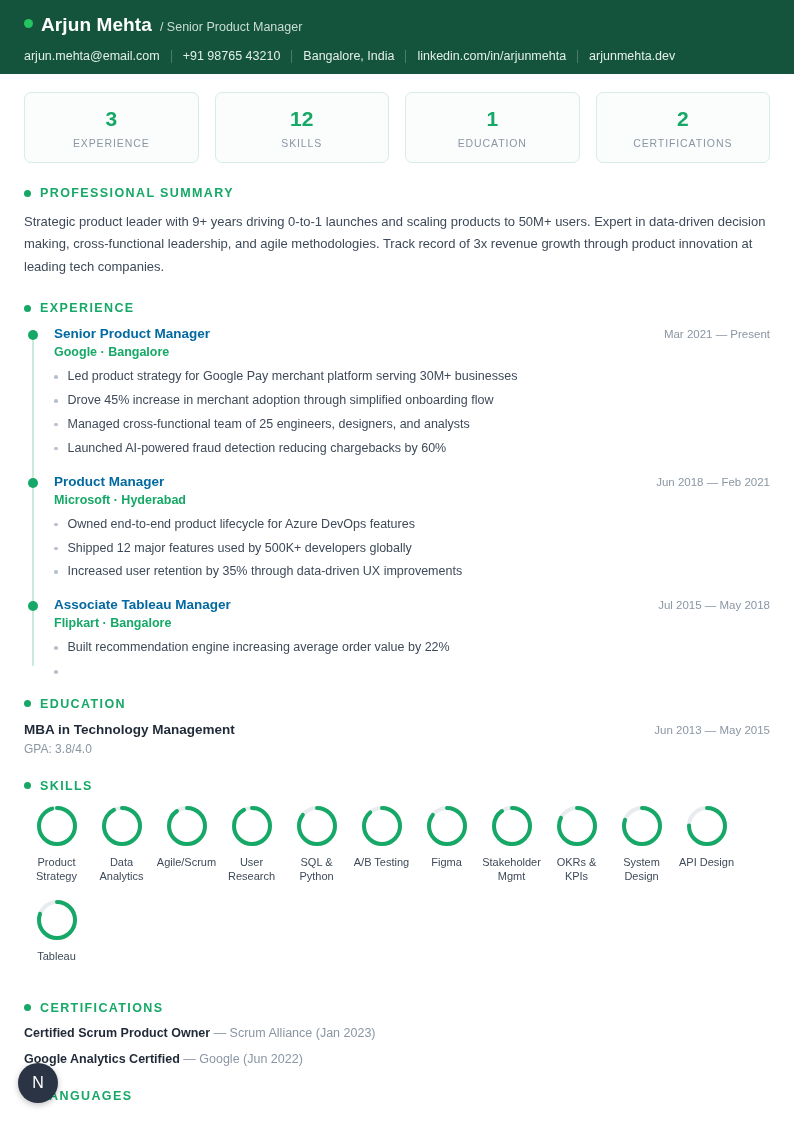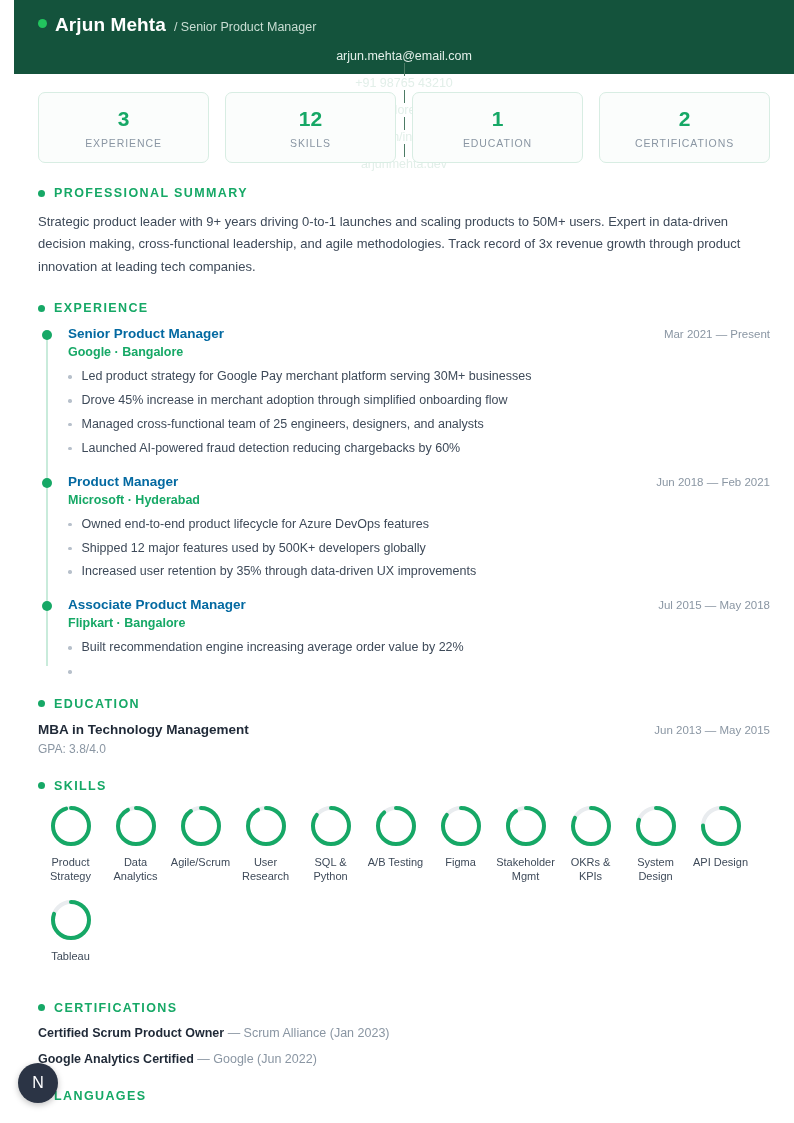--- a/index.html
+++ b/index.html
@@ -6,21 +6,21 @@
 
   html, body {
     width: 794px;
     height: 1123px;
     background: #ffffff;
     font-family: "Liberation Sans", sans-serif;
     color: #2d3748;
     overflow: hidden;
   }
 
-  .page { position: relative; width: 794px; height: 849px; padding-left: 14px; }
+  .page { position: relative; width: 794px; height: 849px; }
 
   
   .header {
     background: #14533c;
     padding: 14px 24px 16px 24px;
     height: 74px;
   }
   .header-top {
     display: flex;
     align-items: baseline;
@@ -42,24 +42,23 @@
     letter-spacing: 0.1px;
   }
   .role {
     font-size: 12.5px;
     color: #c9ddd3;
     font-weight: normal;
   }
   .contact-row {
     margin-top: 13px;
     display: flex;
-    align-items: center;
+    align-items: flex-end;
     font-size: 12.5px;
     color: #e2efe9;
-    flex-direction: column;
   }
   .contact-item { white-space: nowrap; }
   .contact-sep {
     display: inline-block;
     width: 1px;
     height: 13px;
     background: #4d7b65;
     margin: 0 11px;
   }
 
@@ -361,21 +360,21 @@
             </div>
             <div class="bullet-line">
               <span class="bdot"></span>
               <span>Increased user retention by 35% through data-driven UX improvements</span>
             </div>
           </div>
         </div>
         <div class="job">
           <span class="marker"></span>
           <div class="job-head">
-            <span class="job-title">Associate Product Manager</span>
+            <span class="job-title">Associate Tableau Manager</span>
             <span class="job-dates">Jul 2015 — May 2018</span>
           </div>
           <div class="job-company">Flipkart · Bangalore</div>
           <div class="bullets">
             <div class="bullet-line">
               <span class="bdot"></span>
               <span>Built recommendation engine increasing average order value by 22%</span>
             </div>
             <div class="bullet-line">
               <span class="bdot"></span>

